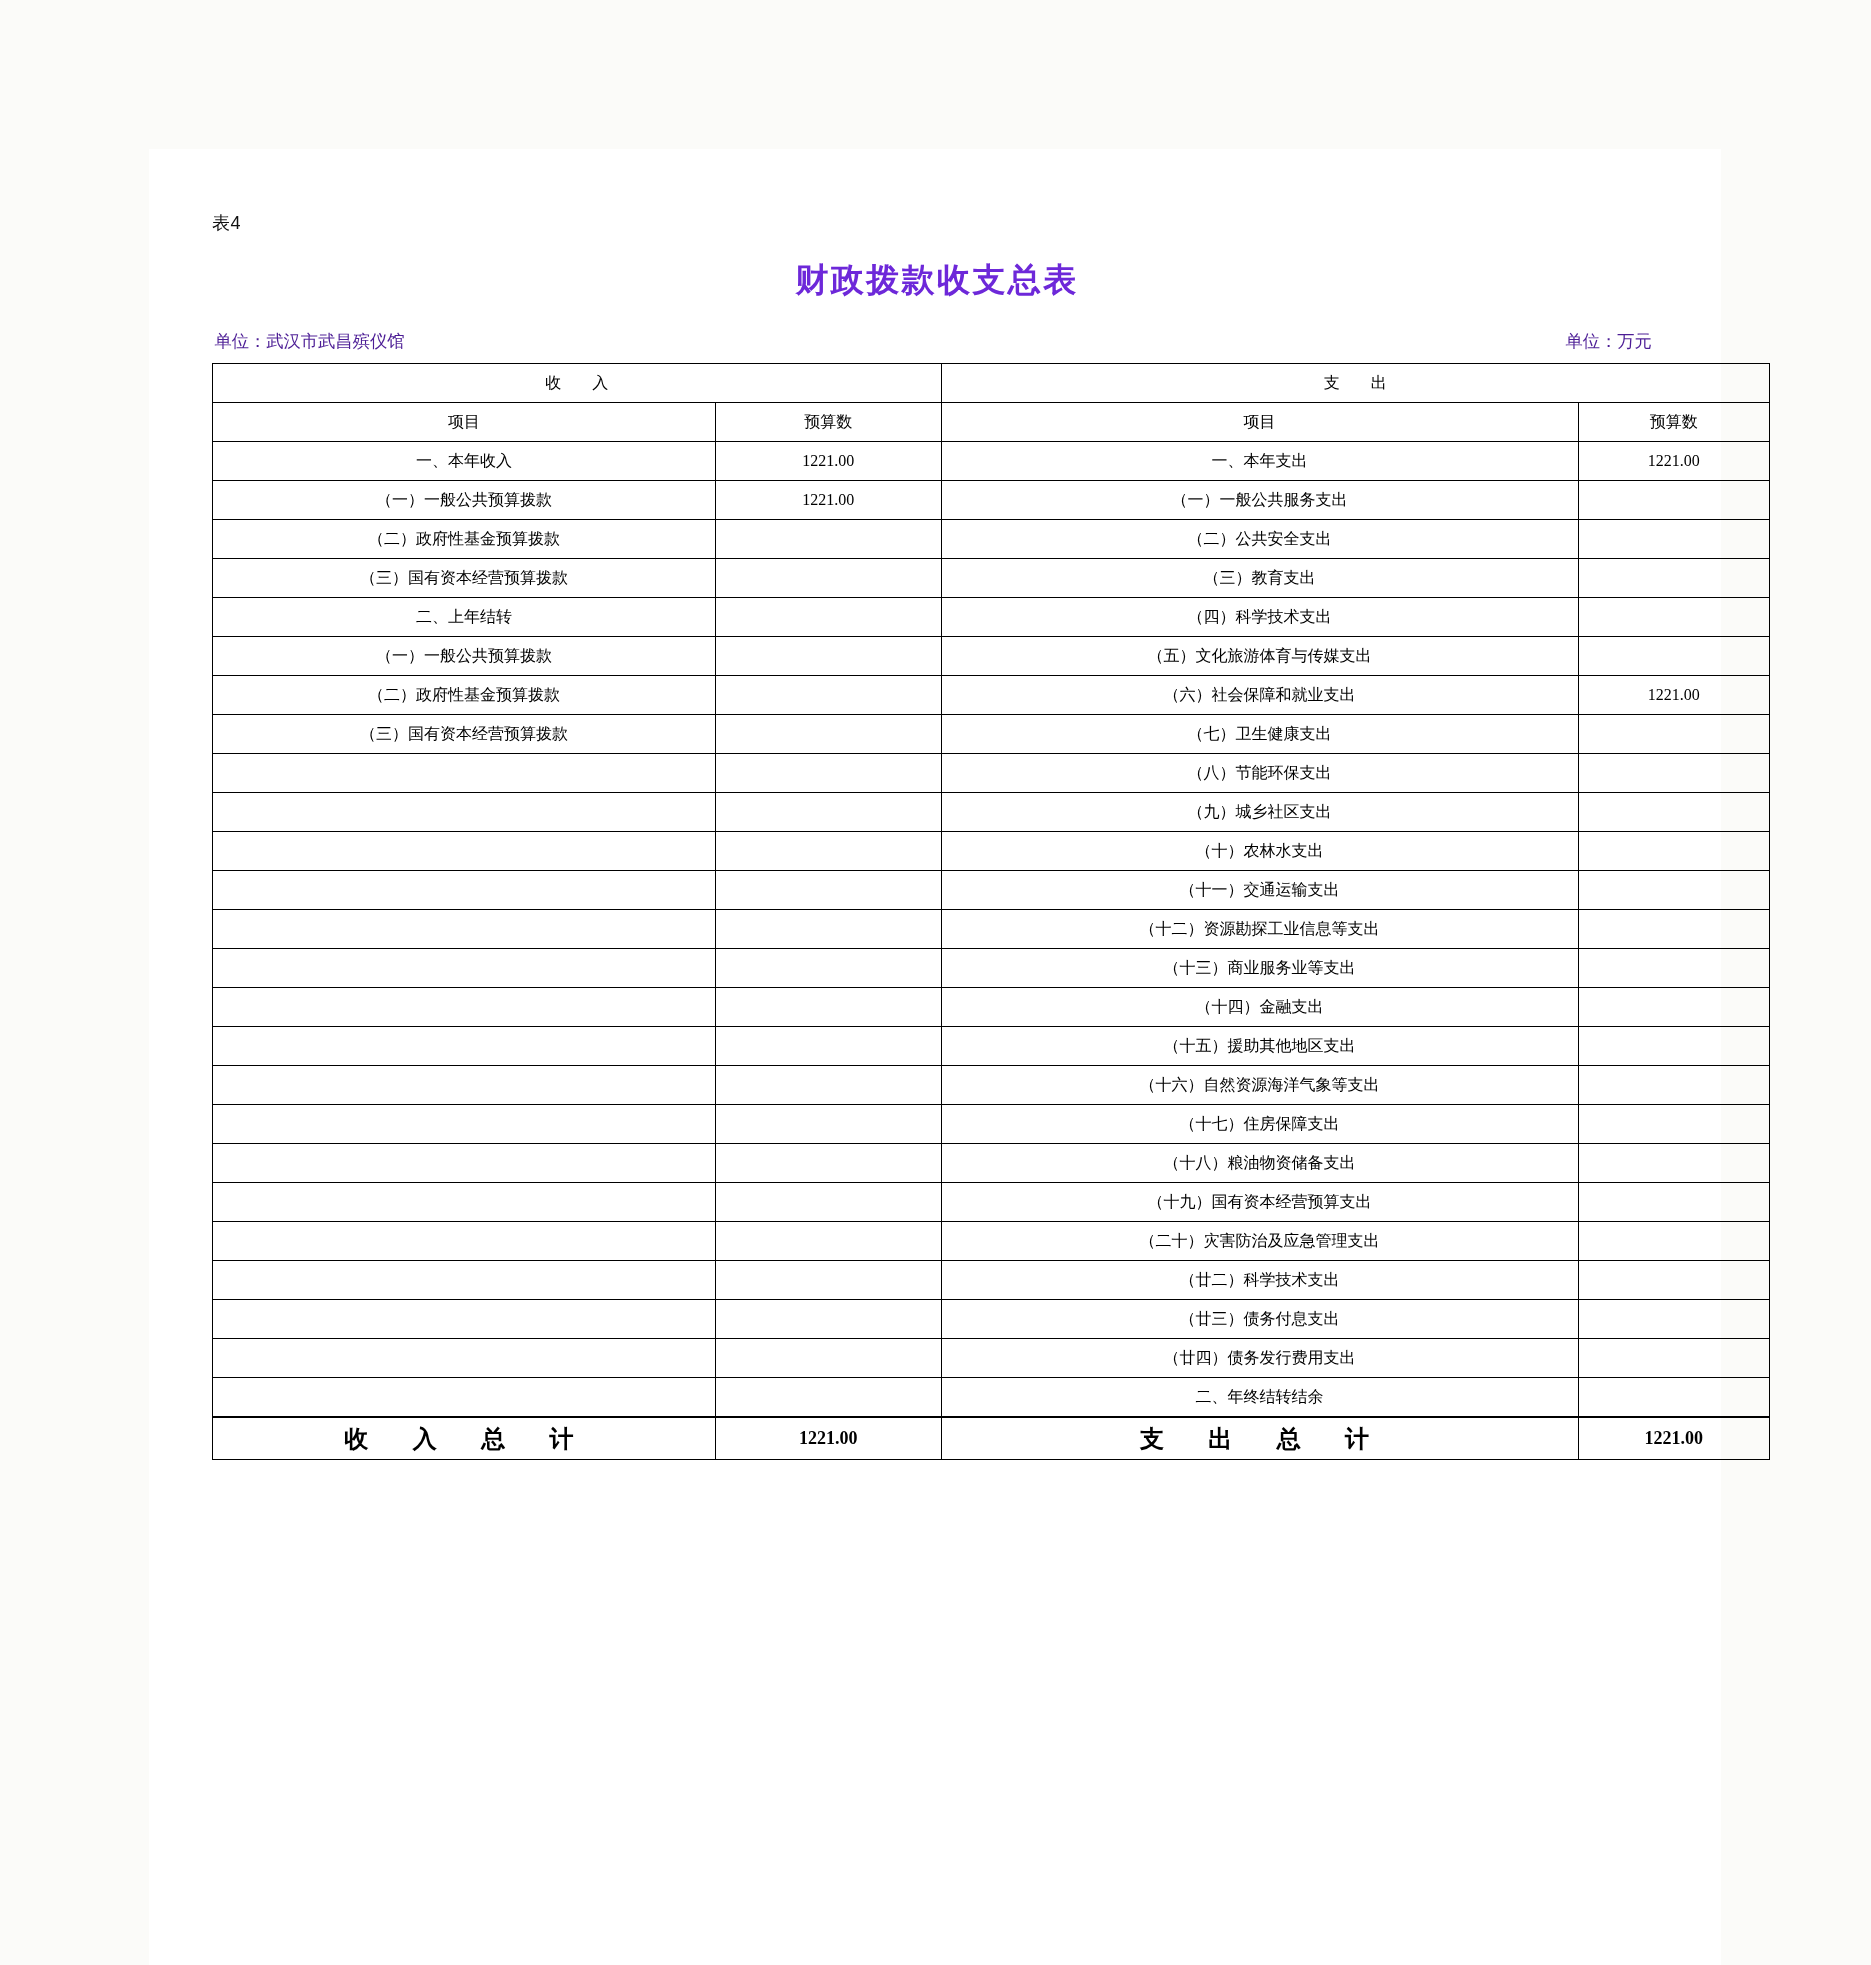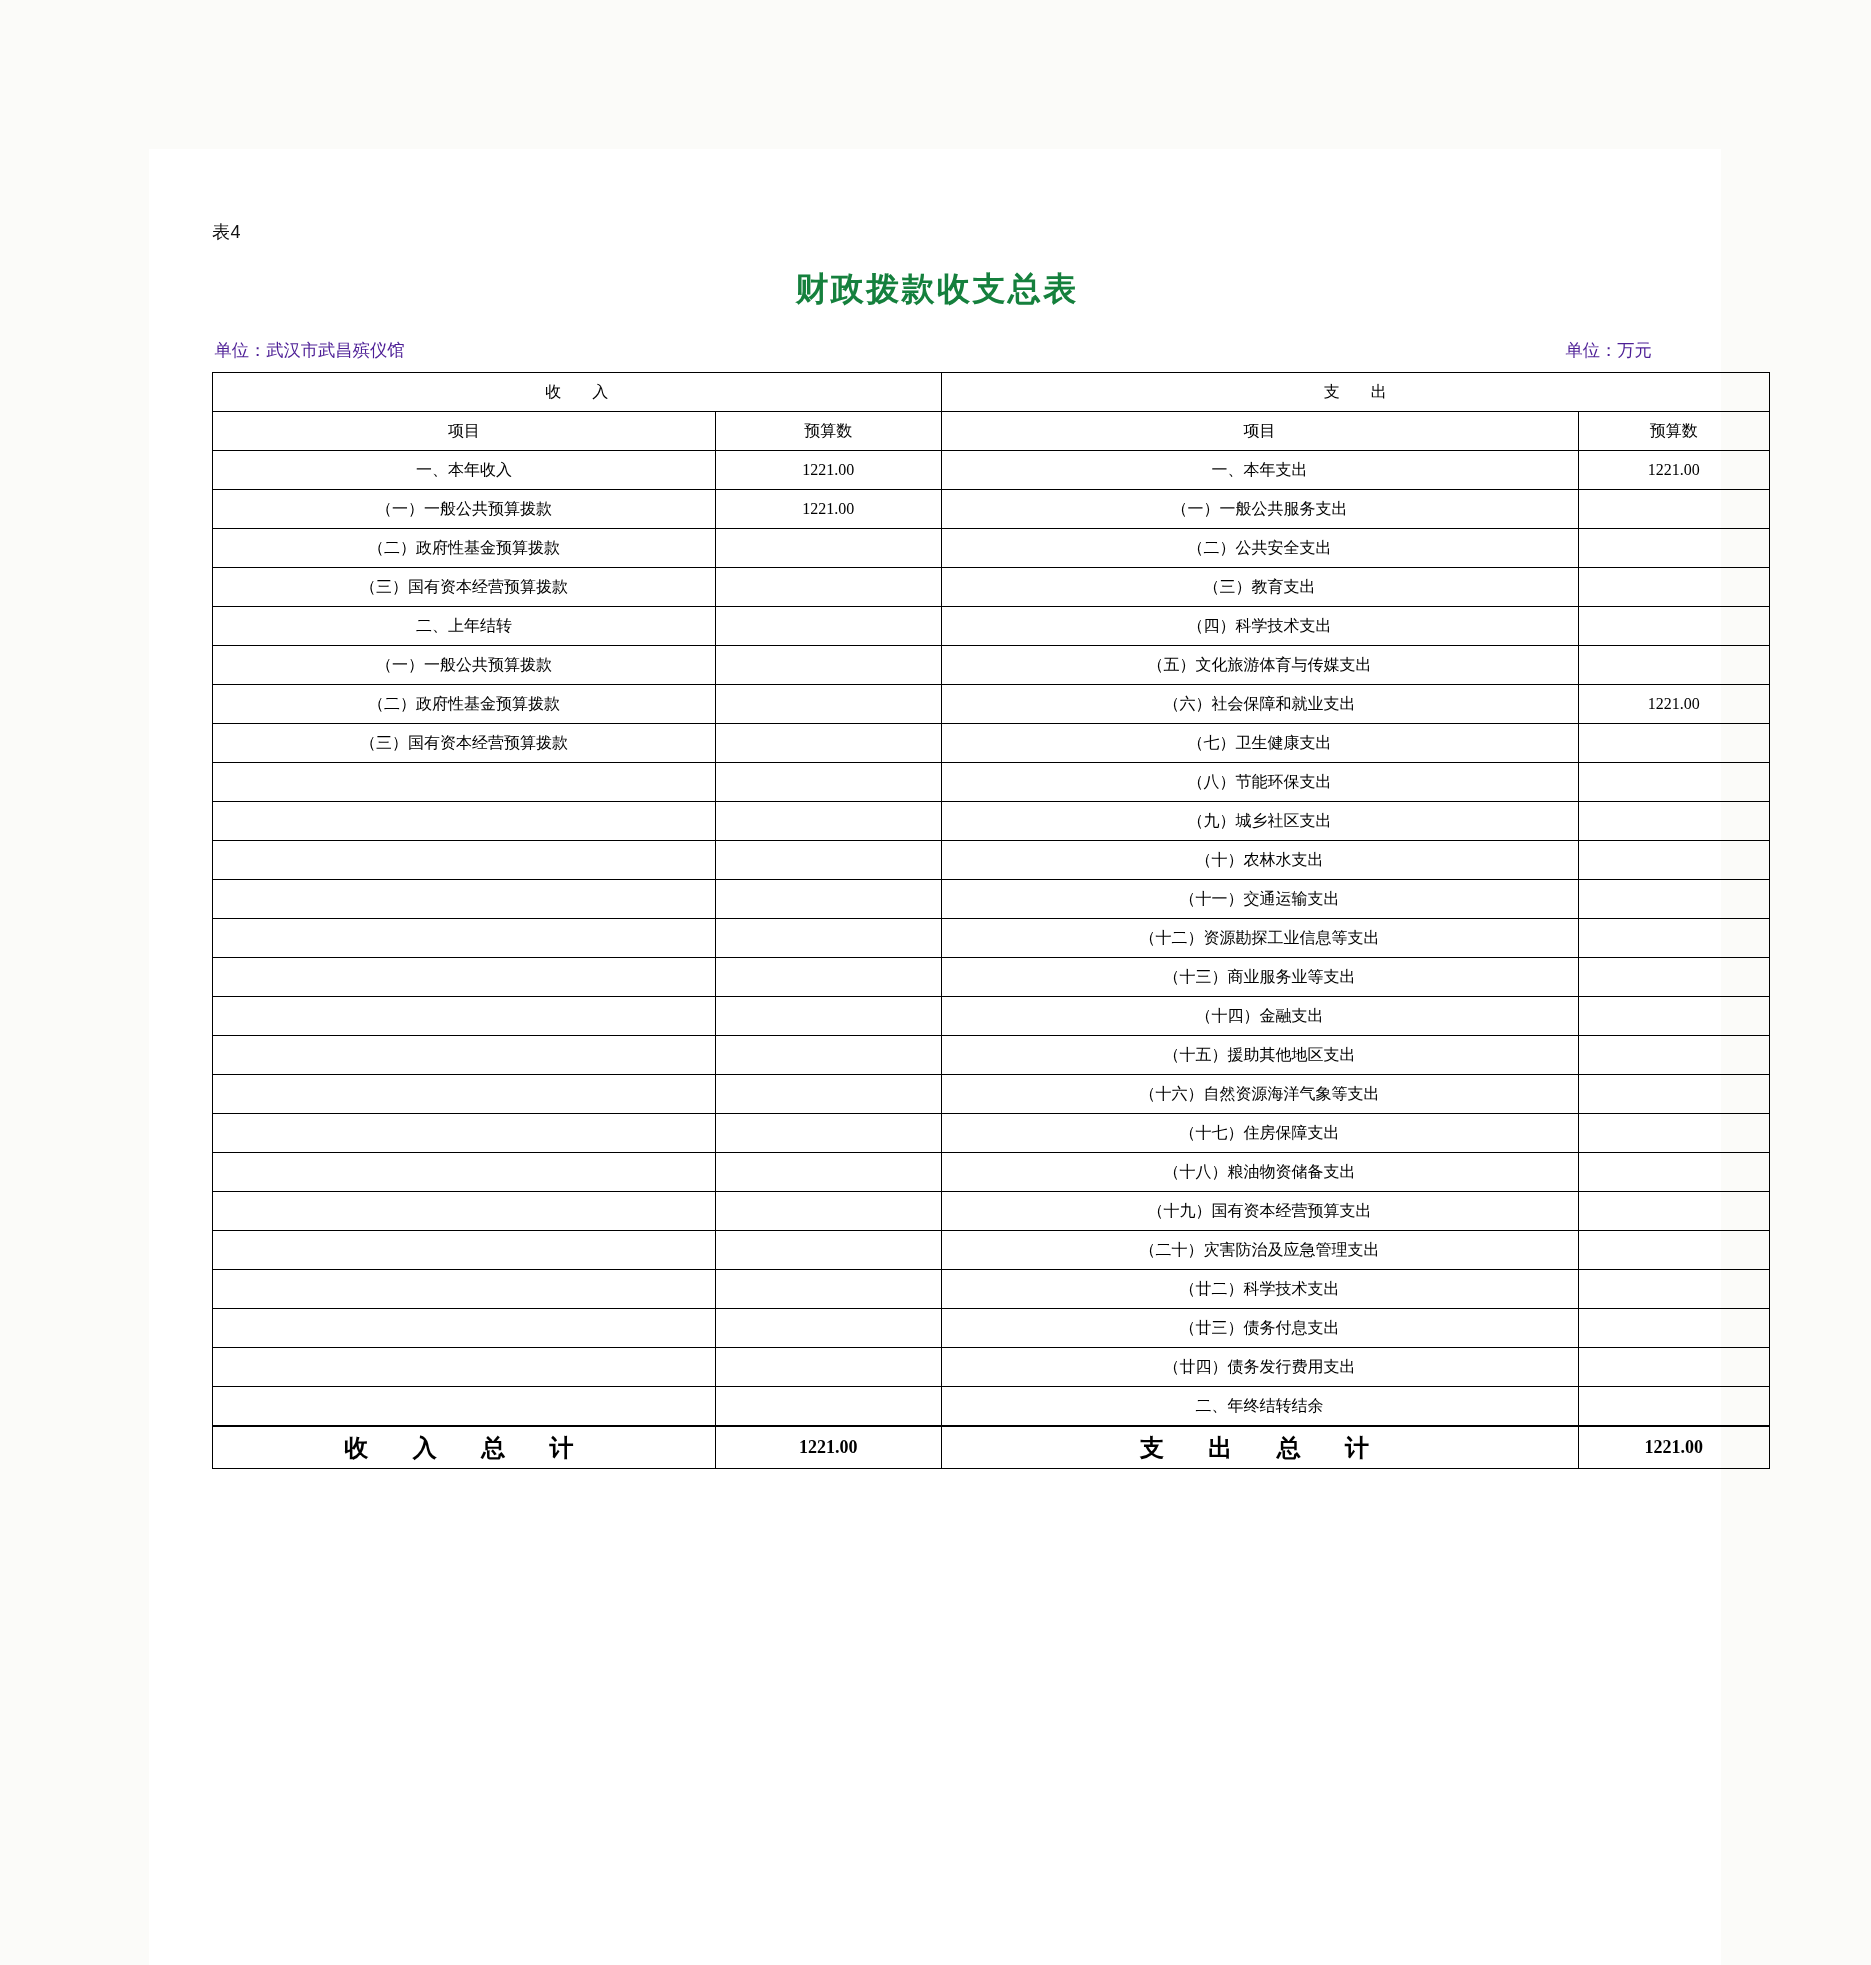--- a/index.html
+++ b/index.html
@@ -26,35 +26,35 @@
     left: 149px;
     top: 149px;
     width: 1572px;
     height: 2232px;
     background: #ffffff;
     box-shadow: 0 0 0 0 #fff;
   }
   .content {
     position: absolute;
     left: 63px;
-    top: 71px;
+    top: 62px;
     width: 1450px;
   }
   .table-label {
     font-size: 18px;
     color: #111;
     letter-spacing: 0.4px;
     margin-bottom: 23px;
   }
   .doc-title {
     text-align: center;
     font-size: 33px;
     font-weight: bold;
     letter-spacing: 2.4px;
-    color: #15803d;
+    color: #6d28d9;
     margin: 8px 0 26px 0;
     font-family: "Liberation Serif", "DejaVu Serif", serif;
   }
   .unit-row {
     display: flex;
     justify-content: space-between;
     align-items: flex-end;
     font-size: 17.3px;
     color: #4c1d95;
     margin-bottom: 10.2px;

